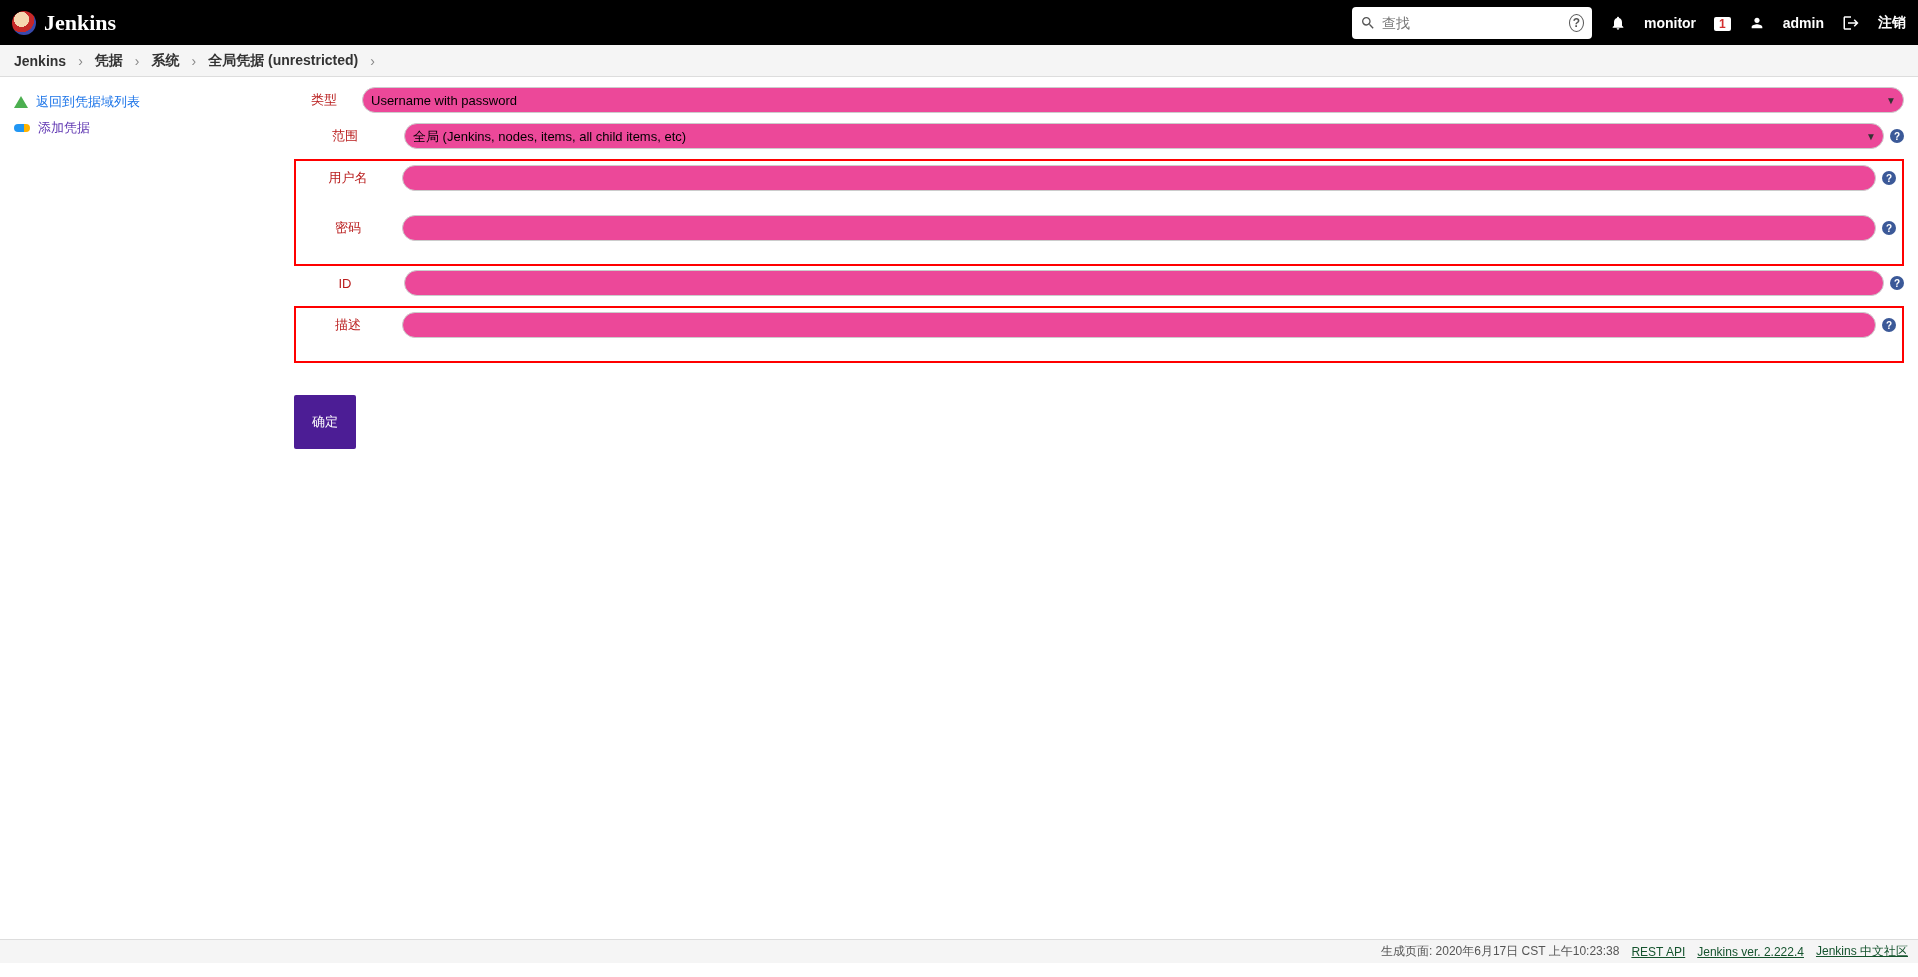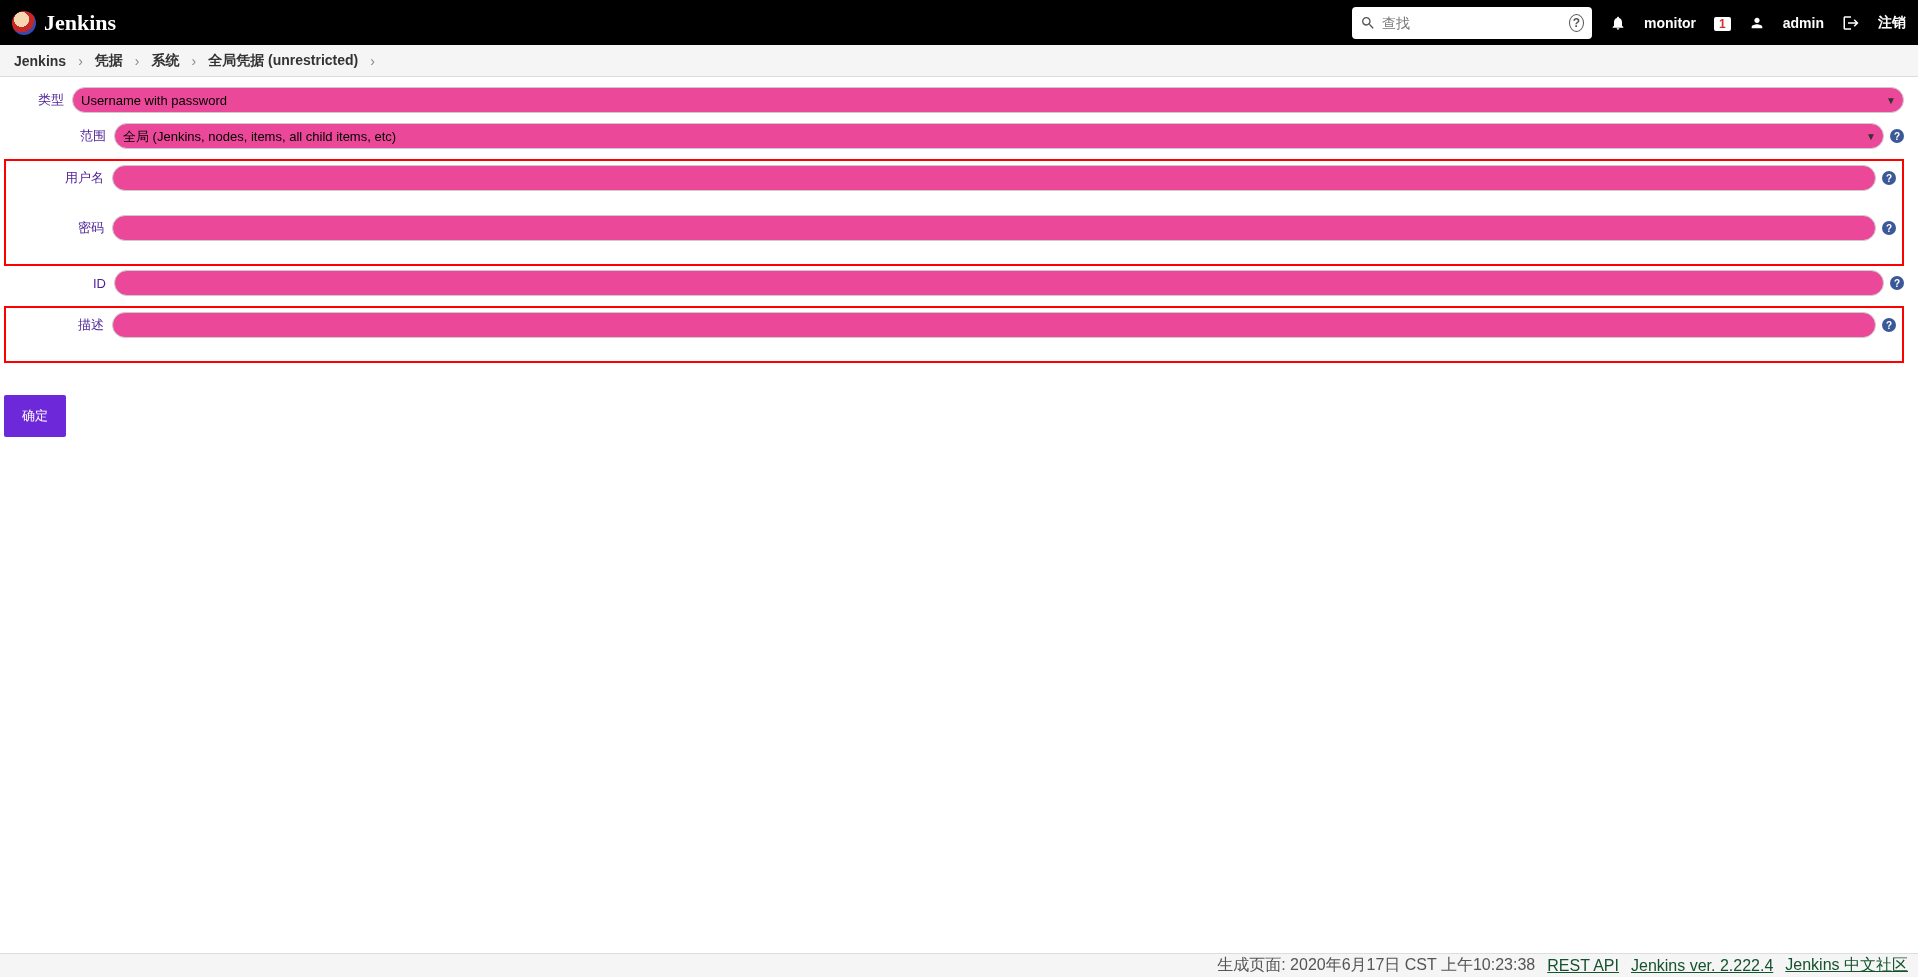--- a/index.html
+++ b/index.html
@@ -56,21 +56,21 @@
   border-bottom: 12px solid #4caf50;
 }
 .key-icon {
   width: 16px; height: 8px; border-radius: 4px;
   background: linear-gradient(90deg, #2196f3 0 60%, #ffb300 60% 100%);
 }
 
 
 .main { flex: 1; padding: 10px 14px 20px 4px; }
 .form-row { display: flex; align-items: center; margin-bottom: 10px; }
-.form-label { width: 68px; text-align: right; padding-right: 8px; font-size: 13px; color: #4c1d95; }
+.form-label { width: 68px; text-align: center; padding-right: 8px; font-size: 13px; color: #b91c1c; }
 .form-label.indent { width: 110px; }
 .form-select, .form-input {
   flex: 1; height: 26px; border: 1px solid #ccc; border-radius: 13px;
   background: #ec4899; font-size: 13px; padding: 0 8px;
   appearance: none; -webkit-appearance: none;
   position: relative;
 }
 .select-wrap { flex:1; position: relative; display:flex; }
 .select-caret {
   position: absolute; right: 8px; top: 50%; transform: translateY(-50%);
@@ -83,31 +83,31 @@
   margin-left: 6px; cursor: pointer; flex-shrink: 0;
 }
 .highlight-box {
   border: 2px solid #f00;
   padding: 4px 6px;
   margin: 4px 0;
 }
 .highlight-box .form-row { margin-bottom: 24px; }
 .highlight-box .form-row:last-child { margin-bottom: 19px; }
 .submit-btn {
-  background: #6d28d9; color: #fff; border: none;
-  padding: 12px 18px; font-size: 13px; cursor: pointer;
+  background: #4c1d95; color: #fff; border: none;
+  padding: 18px 18px; font-size: 13px; cursor: pointer;
   margin-top: 28px; border-radius: 2px;
 }
 
 
 .footer {
-  position: fixed; bottom: 0; left: 0; right: 0;
+  position: fixed; bottom: 14px; left: 0; right: 0;
   background: #f5f5f5; border-top: 1px solid #ddd;
   height: 24px; display: flex; align-items: center; justify-content: flex-end;
-  padding: 0 10px; font-size: 16px; color: #555; gap: 12px;
+  padding: 0 10px; font-size: 12px; color: #555; gap: 12px;
 }
 .footer a { color: #14532d; text-decoration: underline; cursor: pointer; }
 </style>
 </head>
 <body>
 
 <div class="header">
   <div class="logo-wrap">
     <div class="logo-icon"></div>
     <span class="logo-text">Jenkins</span>
@@ -146,20 +146,30 @@
   <span class="breadcrumb-sep">›</span>
   <span class="breadcrumb-item">凭据</span>
   <span class="breadcrumb-sep">›</span>
   <span class="breadcrumb-item">系统</span>
   <span class="breadcrumb-sep">›</span>
   <span class="breadcrumb-item">全局凭据 (unrestricted)</span>
   <span class="breadcrumb-sep">›</span>
 </div>
 
 <div class="layout">
+  <div class="sidebar">
+    <div class="side-link blue">
+      <div class="arrow-up-green"></div>
+      <span>返回到凭据域列表</span>
+    </div>
+    <div class="side-link purple">
+      <div class="key-icon"></div>
+      <span>添加凭据</span>
+    </div>
+  </div>
 
   <div class="main">
     
     <div class="form-row">
       <div class="form-label">类型</div>
       <div class="select-wrap">
         <select class="form-select">
           <option>Username with password</option>
         </select>
         <span class="select-caret">▼</span>

